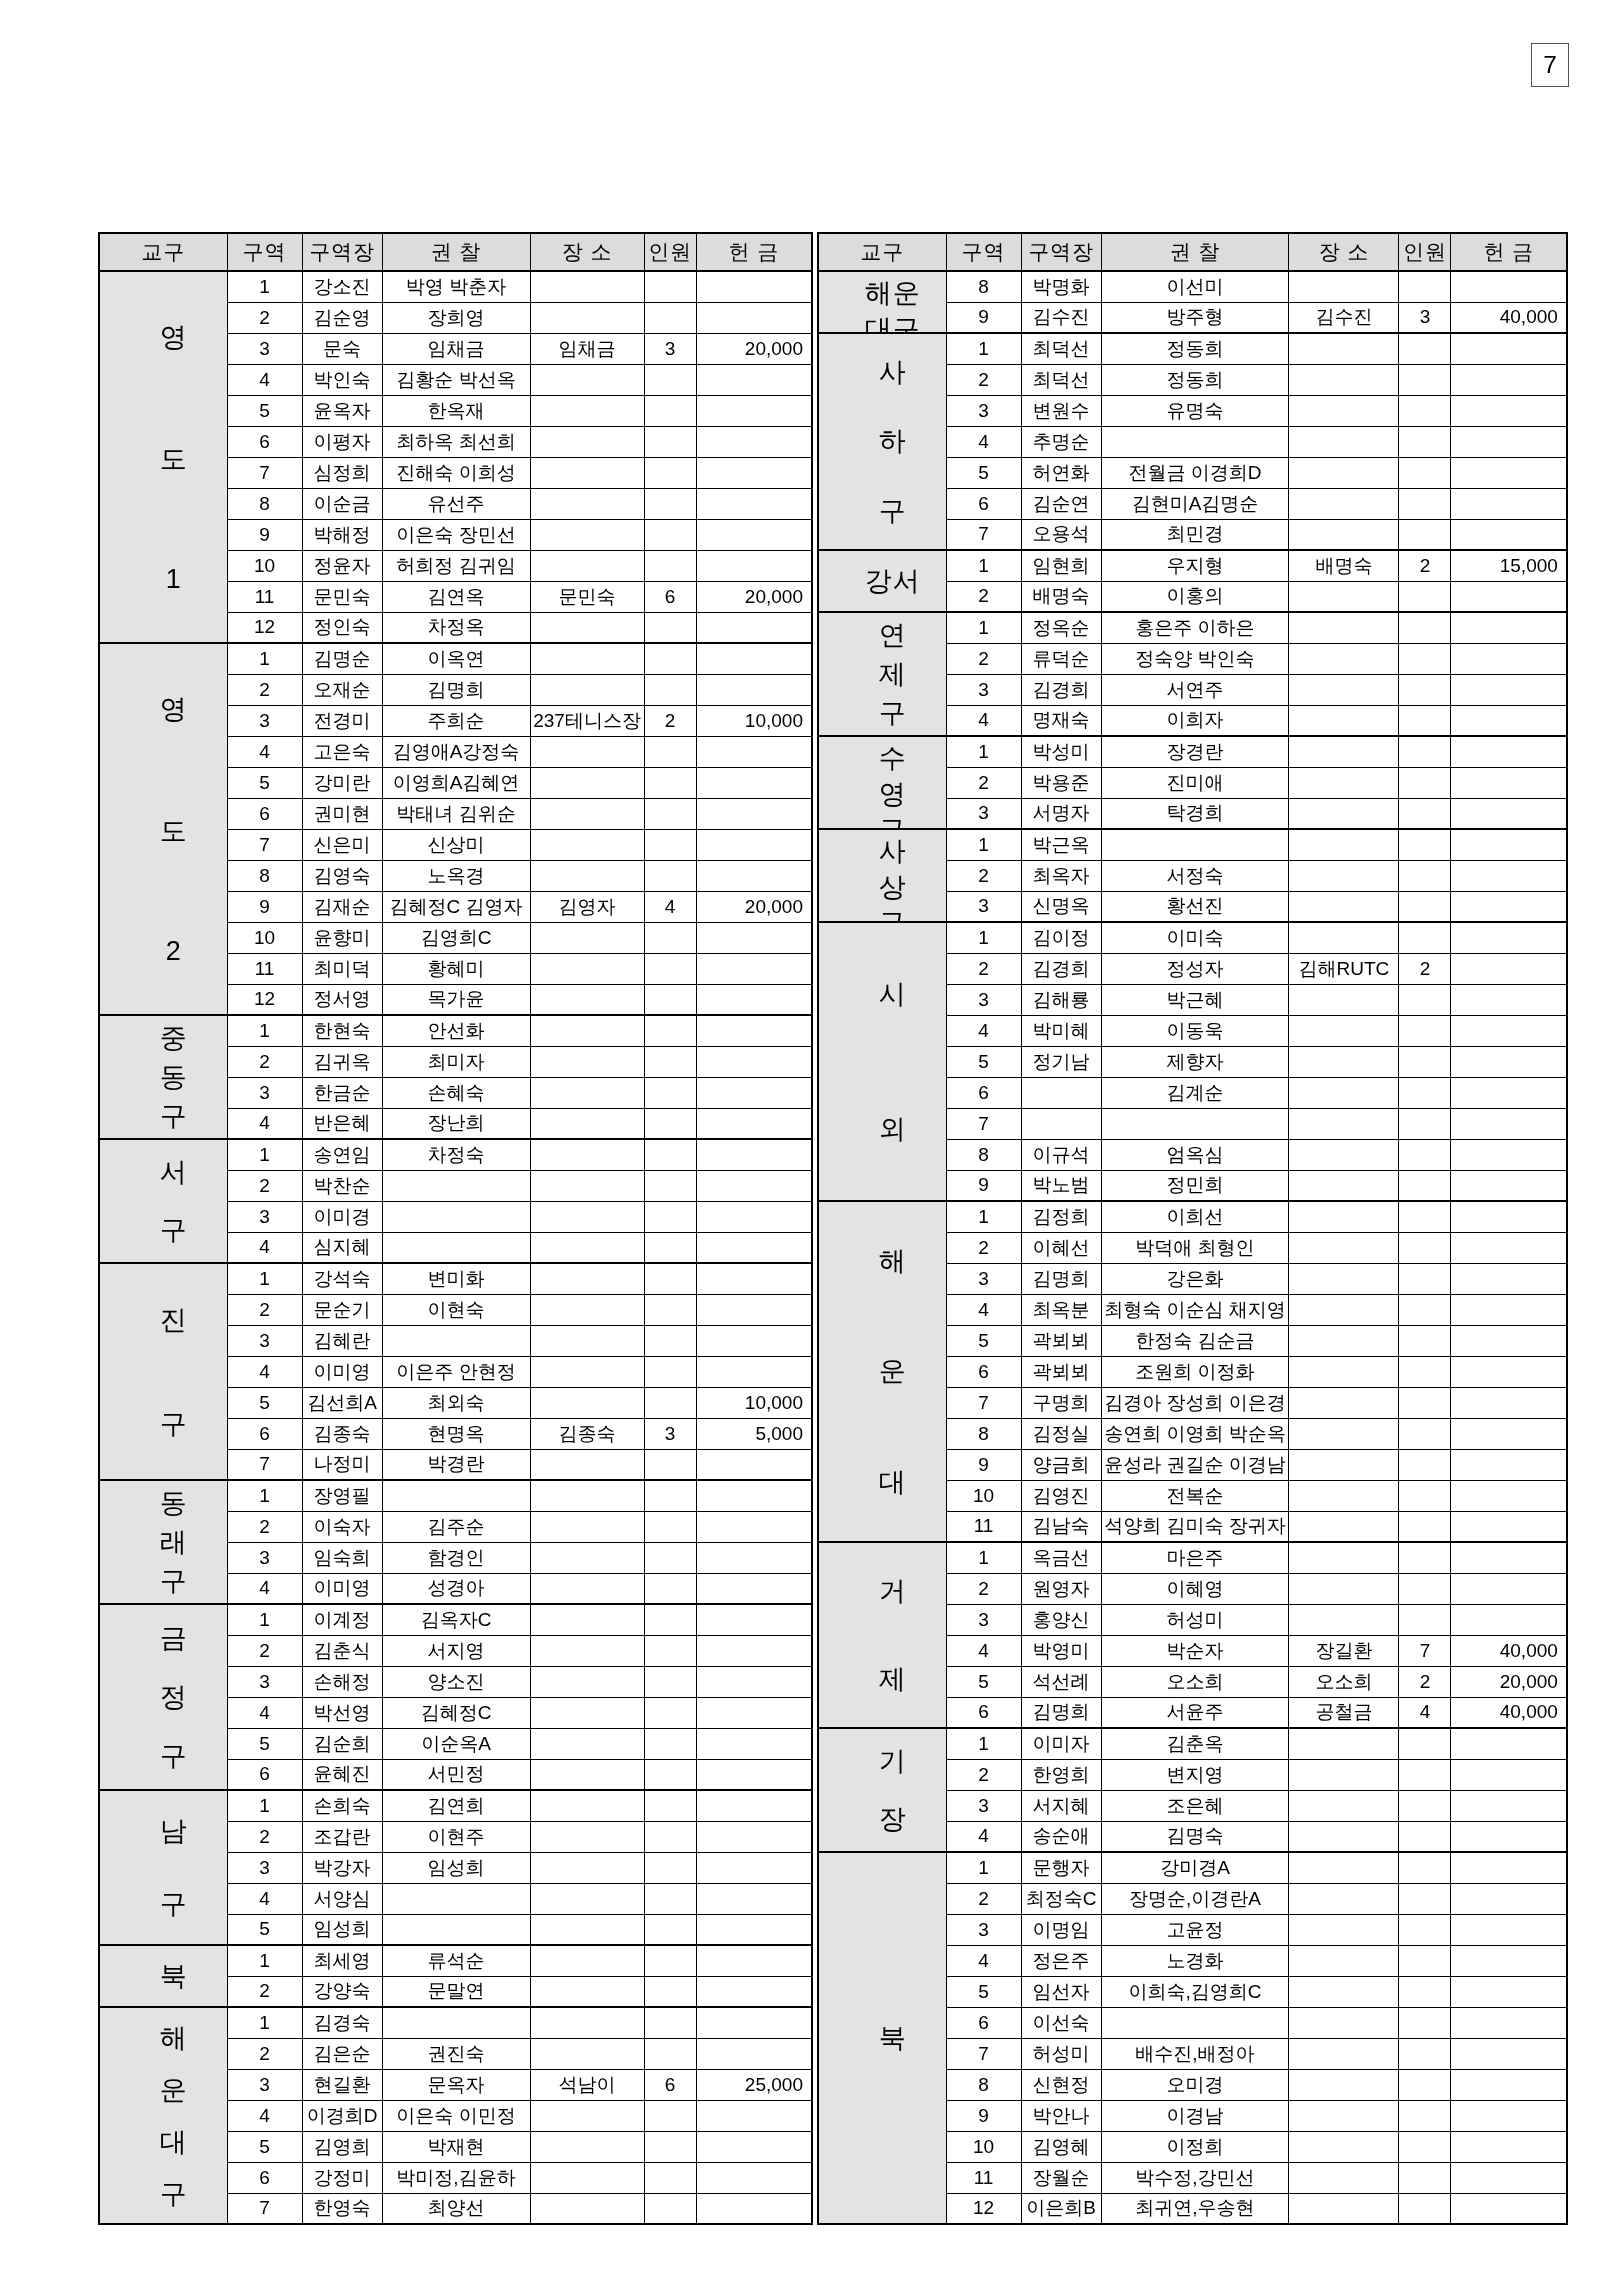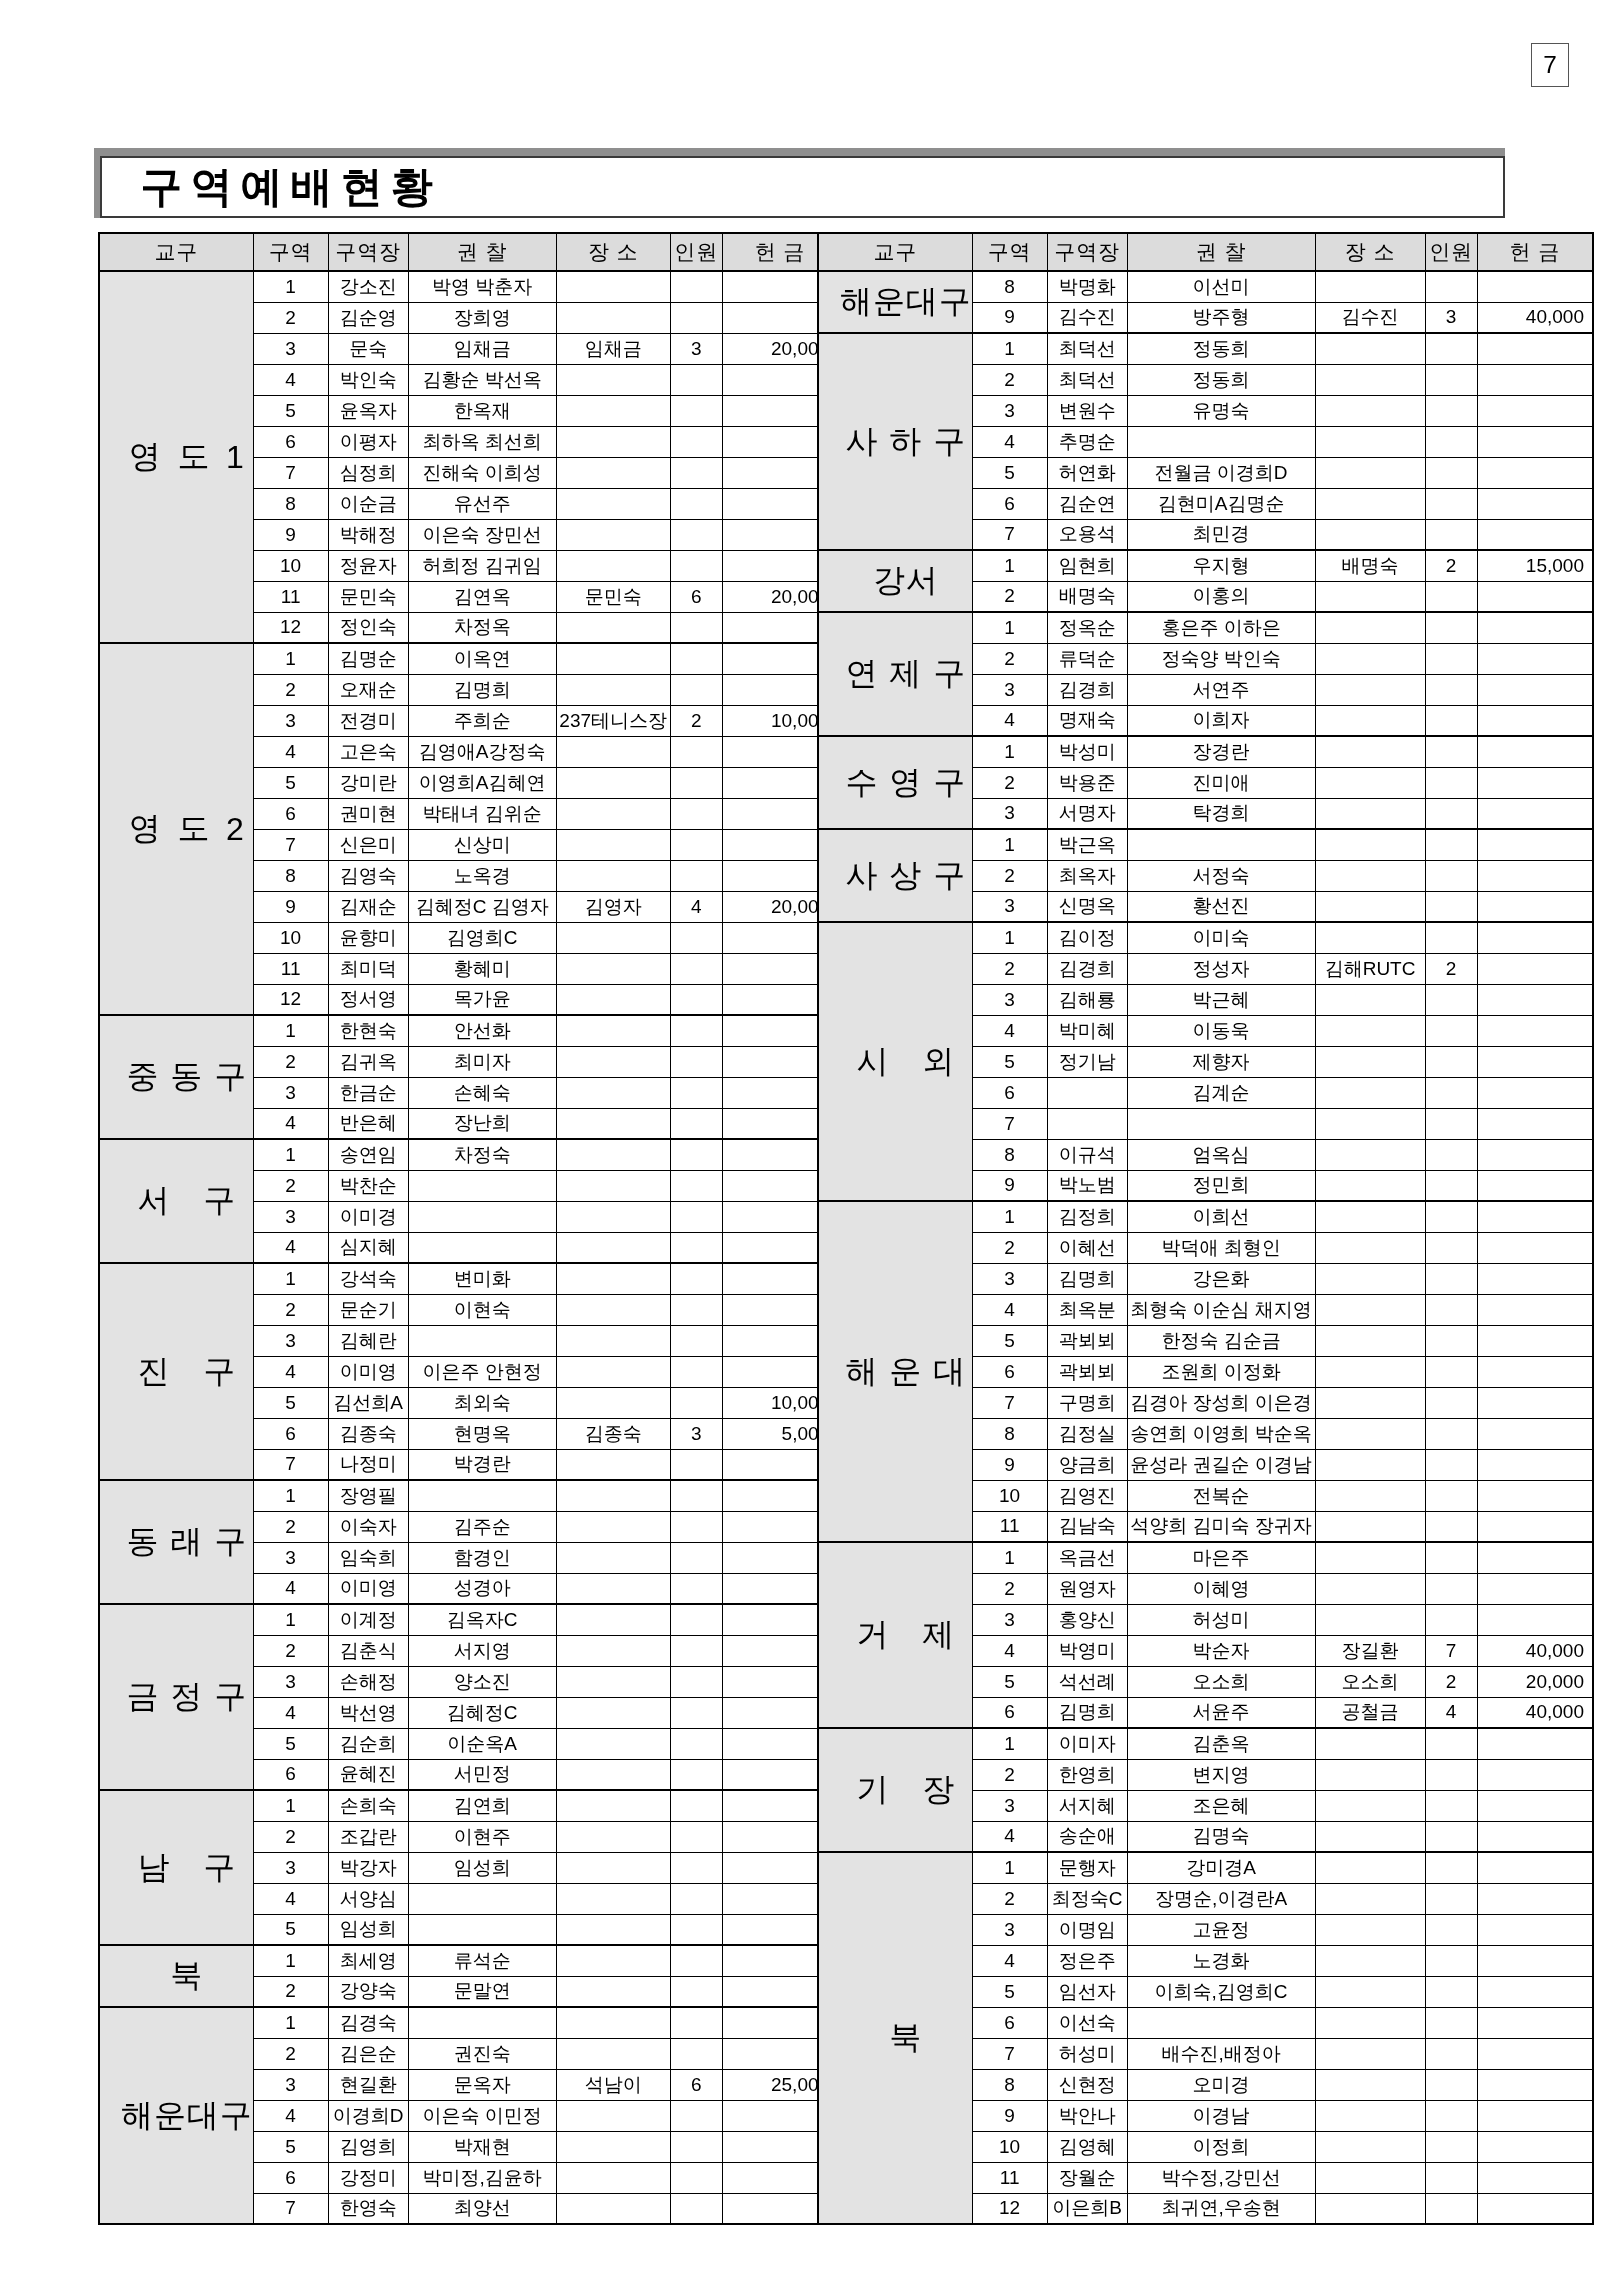--- a/index.html
+++ b/index.html
@@ -34,35 +34,32 @@
   .tbl th {
     background:var(--header_bg,#dcdcdc); font-size:21px; font-weight:normal;
     height:38px; padding:0 1.8px; text-align:center; letter-spacing:0.9px;
   }
   .tbl td {
     height:31px; font-size:19px; text-align:center; padding:0 2.7px;
   }
   td.money { text-align:right; padding-right:8.1px; }
   td.district { background:var(--district_bg,#e3e3e3); padding:0; }
   .district-inner {
-    display:flex; justify-content:space-around;
-    align-items:center; font-size:32px; letter-spacing:0.9px;padding-left:21px;
+    display:flex; flex-direction:column; justify-content:space-around;
+    align-items:center; font-size:27px; letter-spacing:0.9px;padding-left:21px;
   }
   tr.sec-top td { border-top:2.7px solid var(--border,#000); }
 </style>
 </head>
 <body>
 
 <div class="page">
 
   <div class="pageno">7</div>
 
-  <div class="titlewrap">
-    <div class="titlebox">구역예배현황</div>
-  </div>
 
   <table class="tbl" id="tbl-left">
     <colgroup>
       <col style="width:128px">
         <col style="width:75px">
         <col style="width:80px">
       <col style="width:148px">
         <col style="width:110px">
         <col style="width:52px">
         <col style="width:116px">

